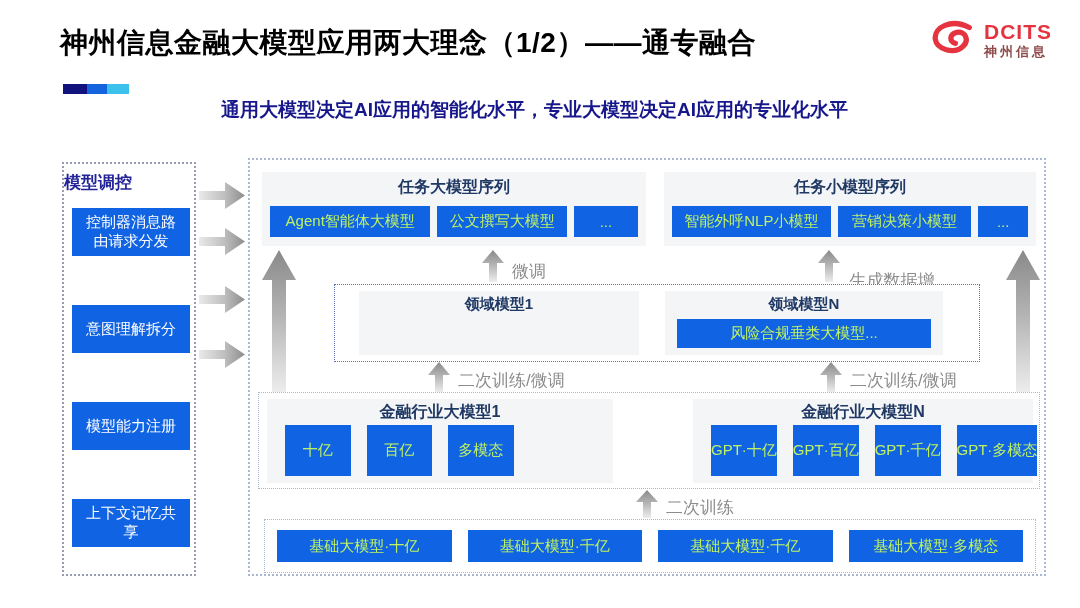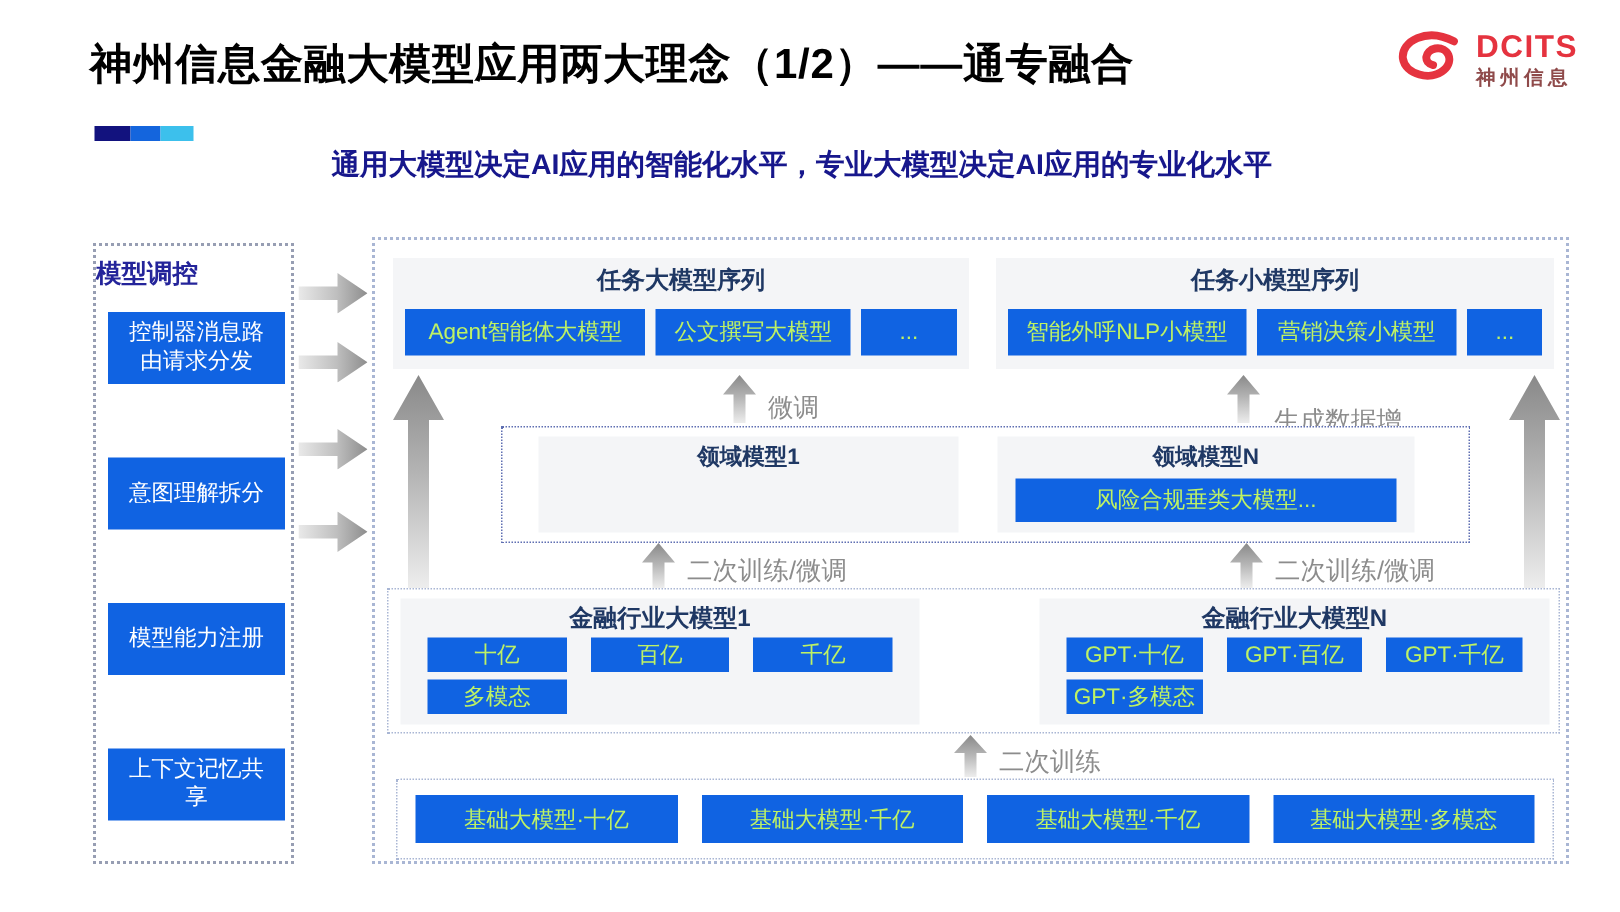--- a/index.html
+++ b/index.html
@@ -47,21 +47,21 @@
   
   .domain-box { position:absolute; left:84px; top:124px; width:646px; height:78px; border:1px dotted #5f6fb2; background:#fff; }
   .domain-panel { position:absolute; top:6px; height:64px; background:#f4f5f7; }
   .domain-panel .panel-title { font-size:15px; top:4px; }
   .domain-chip { position:absolute; left:12px; right:12px; bottom:7px; height:29px; }
 
   
   .industry-box { position:absolute; left:8px; top:232px; width:782px; height:97px; border:1px dotted #a9b6d4; background:#fff; }
   .ind-panel { position:absolute; top:6px; height:84px; background:#f4f5f7; }
   .ind-panel .panel-title { font-size:16px; top:3px; }
-  .ind-grid { position:absolute; left:18px; right:18px; top:26px; bottom:7px; display:grid; grid-template-columns:1fr 1fr 1fr; gap:5px 16px; }
+  .ind-grid { position:absolute; left:18px; right:18px; top:26px; bottom:7px; display:grid; grid-template-columns:1fr 1fr 1fr 1fr; gap:5px 16px; }
   .ind-grid .chip { height:auto; }
 
   
   .base-box { position:absolute; left:14px; top:359px; width:772px; height:54px; border:1px dotted #a9b6d4; background:#fff; display:flex; gap:16px; padding:10px 12px; }
   .base-box .chip { flex:1;text-align:right; }
 </style>
 </head>
 <body>
 
 <svg width="0" height="0" style="position:absolute">
@@ -178,21 +178,20 @@
       <path d="M11 0 L22 13 L15 13 L15 30 L7 30 L7 13 L0 13 Z" fill="url(#gradUp)"></path>
     </svg>
     <div class="alabel" style="left:600px; top:209px">二次训练/微调</div>
 
     <div class="industry-box">
       <div class="ind-panel" style="left:8px; width:346px">
         <div class="panel-title">金融行业大模型1</div>
         <div class="ind-grid">
           <div class="chip">十亿</div>
           <div class="chip">百亿</div>
-          <div class="chip">千亿</div>
           <div class="chip">多模态</div>
         </div>
       </div>
       <div class="ind-panel" style="left:434px; width:340px">
         <div class="panel-title">金融行业大模型N</div>
         <div class="ind-grid">
           <div class="chip">GPT·十亿</div>
           <div class="chip">GPT·百亿</div>
           <div class="chip">GPT·千亿</div>
           <div class="chip">GPT·多模态</div>

